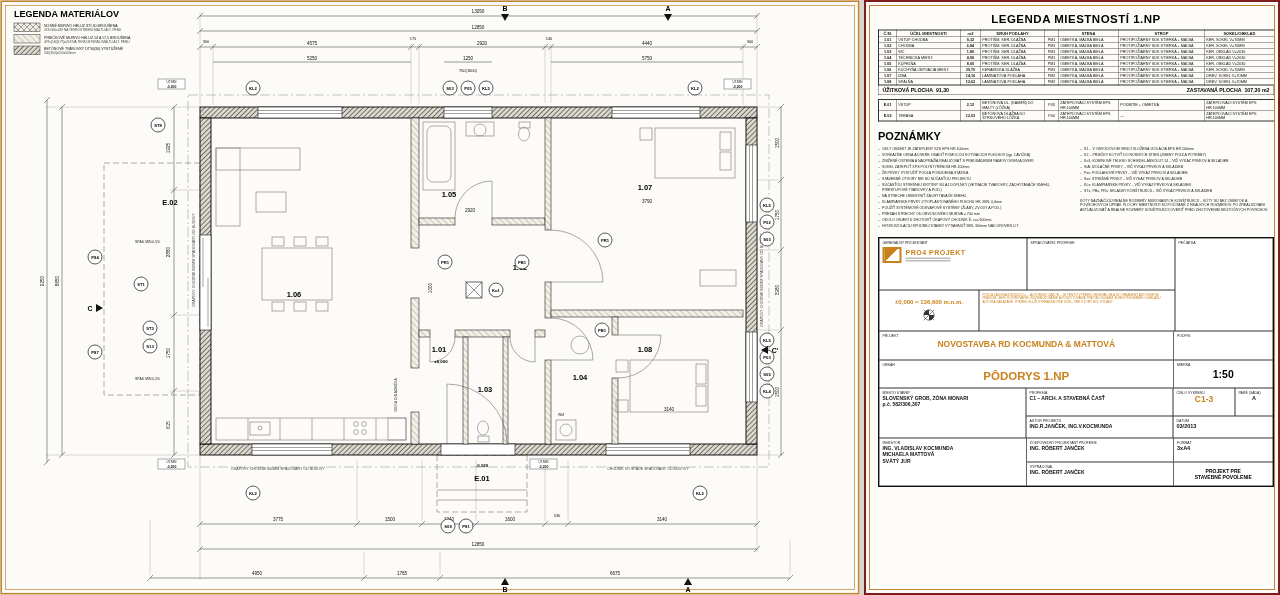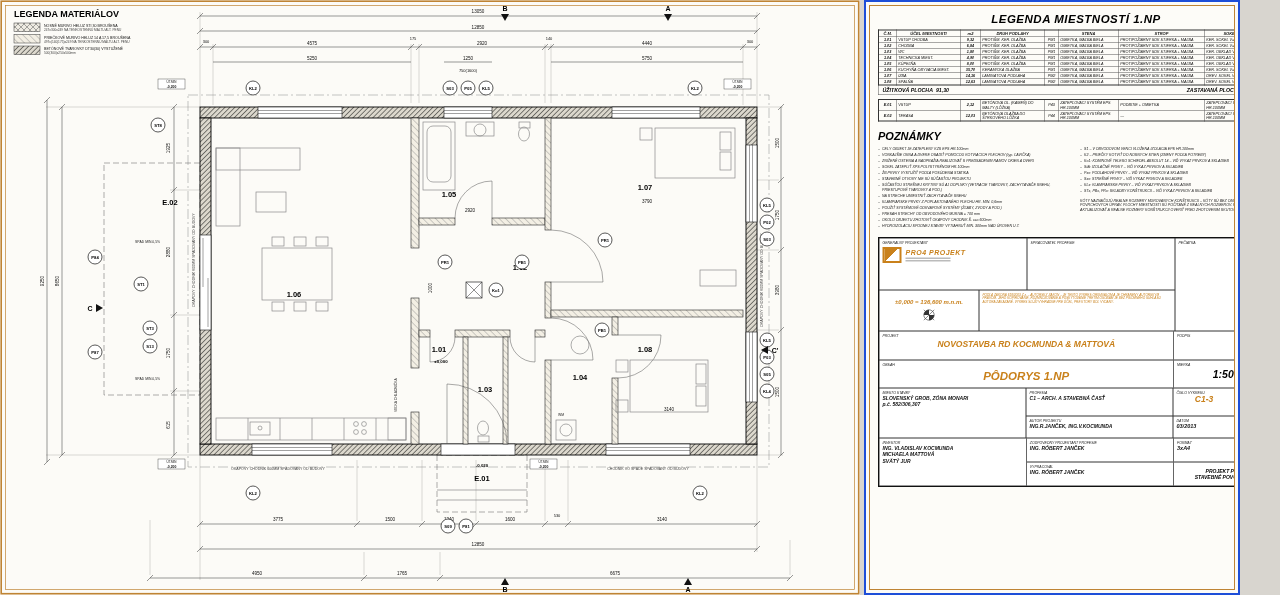--- a/index.html
+++ b/index.html
@@ -1,20 +1,20 @@
 <!DOCTYPE html>
 <html><head>
 <meta charset="utf-8">
 <style>
   * { margin:0; padding:0; box-sizing:border-box; }
   html,body { width:1280px; height:595px; background:#d8d5cf; font-family:"Liberation Sans",sans-serif; }
   body { position:relative; overflow:hidden; }
   .sheet { position:absolute; top:0; height:595px; background:#fcfbf7; }
   .sheet-left { left:0; width:860px; }
-  .sheet-right { left:864px; width:376px; border:2px solid #1d4ed8;font-style:italic; }
+  .sheet-right { left:864px; width:416px; border:2px solid #7f1d1d; }
   .inner-frame { position:absolute; inset:3px; border:1px solid #bf8434; padding:6px 8px; overflow:hidden; background:#fdfcf8; }
   .rscale { width:792px; transform:scale(0.5); transform-origin:0 0; }
 
   svg text { font-family:"Liberation Sans",sans-serif; }
   .t45 { font-size:4.6px; fill:#111; text-anchor:middle; }
   .t45s { font-size:4px; fill:#111; text-anchor:middle; }
   .t-room { font-size:7.5px; font-weight:bold; fill:#000; text-anchor:middle; }
   .t-mk { font-size:4.2px; font-weight:bold; fill:#000; text-anchor:middle; }
   .t-tiny { font-size:3.4px; fill:#222; }
   .t-edge { font-size:3.6px; fill:#444; text-anchor:middle; }

